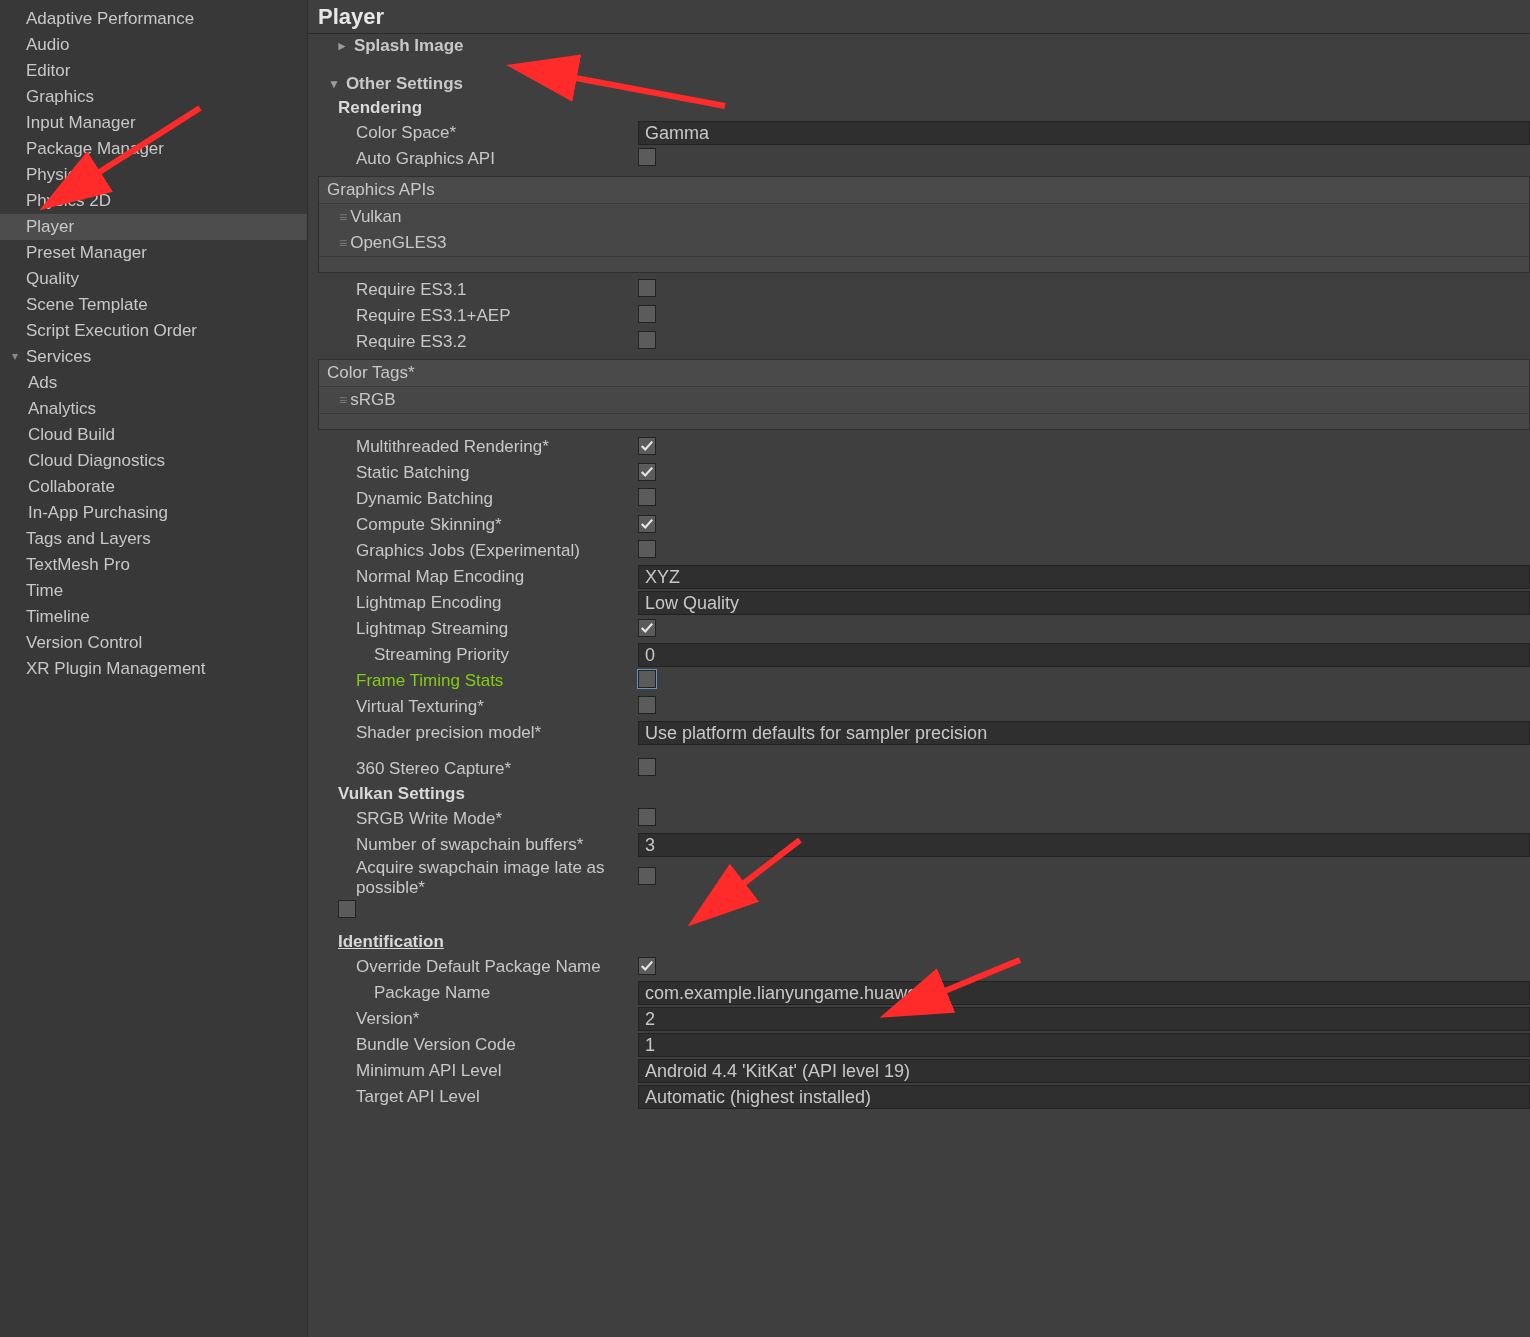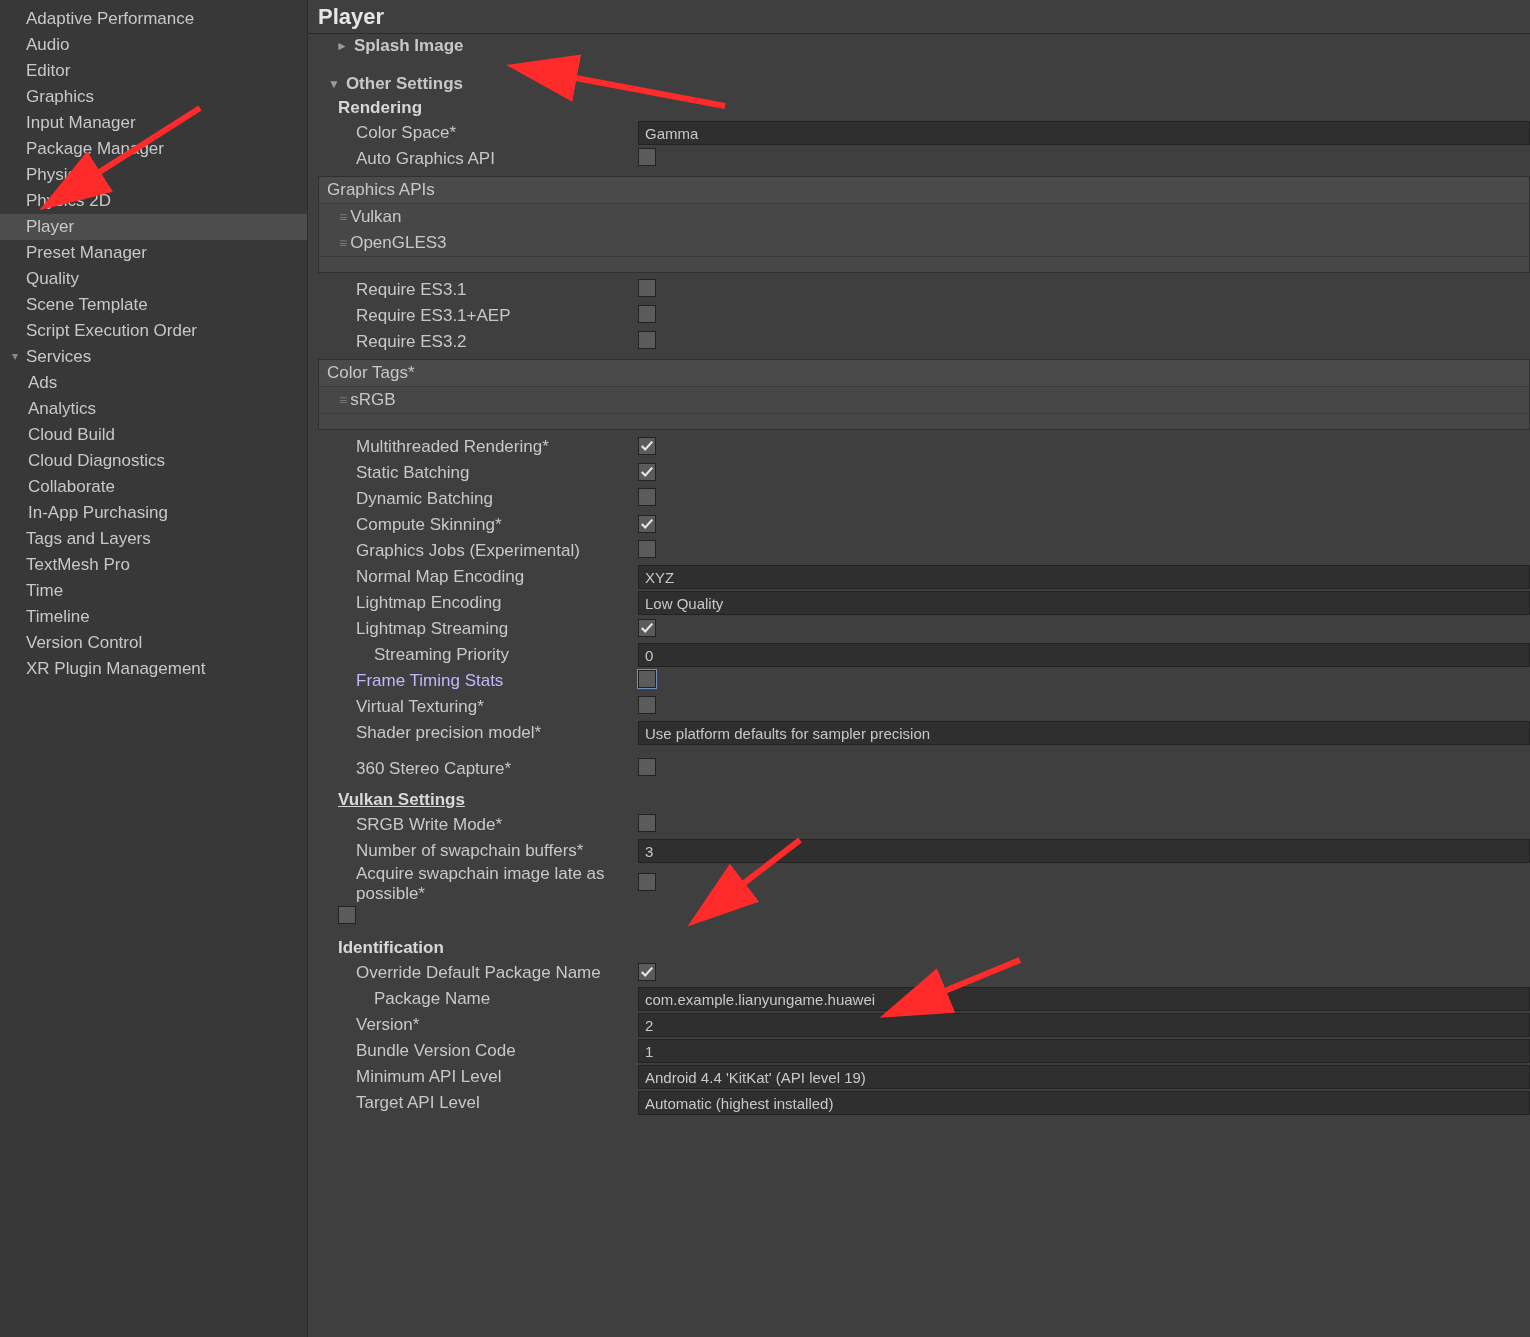--- a/index.html
+++ b/index.html
@@ -110,21 +110,21 @@
     align-items: center;
     min-height: 26px;
     padding-left: 20px;
   }
   .row .label {
     width: 300px;
     flex-shrink: 0;
   }
   .row .label.indent { padding-left: 18px; }
   .row .control { flex: 1; min-width:0; }
-  .row .label.link { color: #c4b5fd; }
+  .row .label.link { color: #84cc16; }
 
   .checkbox {
     width: 18px; height: 18px;
     border: 1px solid #222;
     background: #5b5b5b;
     display: inline-flex;
     align-items: center;
     justify-content: center;
     cursor: pointer;
   }
@@ -137,21 +137,21 @@
     background: #2f2f2f;
     border: 1px solid #222;
     color: #c8c8c8;
     width: 100%;
     height: 24px;
     padding: 2px 6px;
     display: flex;
     align-items: center;
     justify-content: space-between;
     cursor: pointer;
-    font-size: 15px;
+    font-size: 18px;
   }
   .textfield { cursor: text; }
 
   
   .arrow {
     position: absolute;
     pointer-events: none;
     z-index: 50;
   }
   .arrow svg { overflow: visible; }
@@ -415,42 +415,42 @@
                 <span>Use platform defaults for sampler precision</span>
               </div>
             </div>
           </div>
         <div style="height:10px;"></div>
         <div class="row">
             <div class="label indent">360 Stereo Capture*</div>
             <div class="control"><span class="checkbox"></span></div>
           </div>
 
-        <div class="subhead" style="margin-top:6px;text-decoration:underline;">Vulkan Settings</div>
+        <div class="subhead" style="">Vulkan Settings</div>
         <div class="row">
             <div class="label indent">SRGB Write Mode*</div>
             <div class="control"><span class="checkbox"></span></div>
           </div>
         <div class="row">
             <div class="label indent">Number of swapchain buffers*</div>
             <div class="control">
               <div class="textfield">
                 <span>3</span>
               </div>
             </div>
           </div>
         <div class="row">
             <div class="label indent" style="width:300px;">Acquire swapchain image late as possible*</div>
             <div class="control"><span class="checkbox"></span></div>
           </div>
         <div class="row">
             <div class="control"><span class="checkbox"></span></div>
           </div>
 
-        <div class="subhead" style="margin-top:6px;">Identification</div>
+        <div class="subhead" style="margin-top:6px;text-decoration:underline;">Identification</div>
         <div class="row">
             <div class="label indent">Override Default Package Name</div>
             <div class="control"><span class="checkbox checked">
                 <svg viewBox="0 0 16 16">
                   <polyline points="2,8 6,12 14,3" stroke="#e6e6e6" stroke-width="2.5" fill="none"></polyline>
                 </svg>
               </span></div>
           </div>
         <div class="row">
             <div class="label indent" style="padding-left:36px;">Package Name</div>

